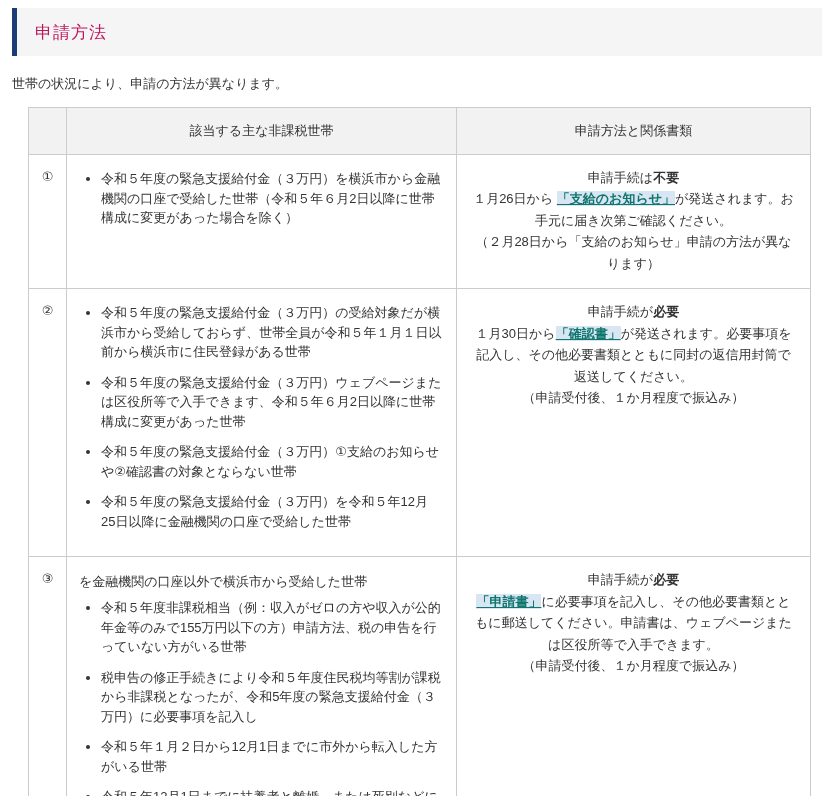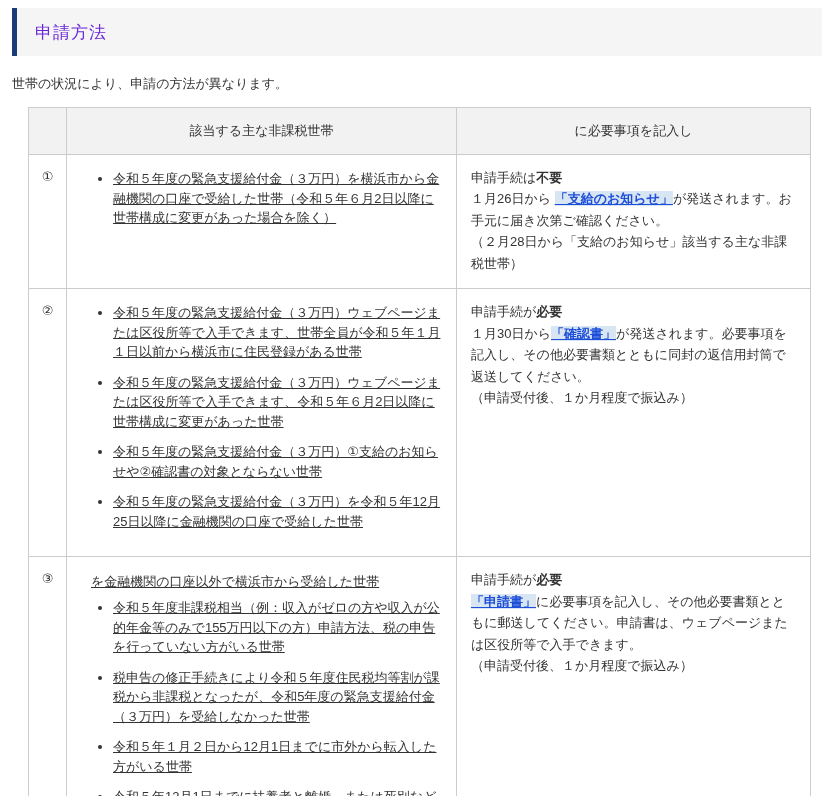--- a/index.html
+++ b/index.html
@@ -19,21 +19,21 @@
     background: #f5f5f5;
     border-left: 5px solid #1c3c78;
     height: 48px;
     display: flex;
     align-items: center;
     padding-left: 18px;
   }
   .section-heading h1 {
     font-size: 17px;
     font-weight: normal;
-    color: #6d28d9;
+    color: #be185d;
     letter-spacing: 1px;
     text-align: center;
   }
   .intro {
     margin: 19px 0 13px 12px;
     font-size: 13px;
     color: #333;
   }
   table.apply-table {
     margin: 14px 0 0 28px;
@@ -56,43 +56,43 @@
   }
   col.c-num { width: 38px; }
   col.c-households { width: 390px; }
   col.c-method { width: 354px; }
   td.num-cell {
     text-align: center;
     padding-top: 14px;
     font-size: 13px;
   }
   td.households-cell {
-    padding: 8px 14px 14px 16px;
-    text-decoration: underline;
+    padding: 8px 14px 14px 4px;
   }
   td.households-cell .cell-intro {
     margin: 7px 0 2px 8px;
     line-height: 1.55;
   }
   td.households-cell ul {
     margin: 6px 0 0 0;
     padding-left: 30px;
     list-style: disc outside;
   }
   td.households-cell li {
     line-height: 1.5;
     margin-bottom: 11px;
   }
   td.method-cell {
     padding: 12px 14px 14px 14px;
     line-height: 1.65;
+    text-align: center;
   }
   td.method-cell .status-line b { font-weight: bold; }
   td.method-cell a.doc-link {
-    color: #1d4ed8;
+    color: #0f766e;
     font-weight: bold;
     text-decoration: underline;
     background: #d8e5f3;
     cursor: pointer;
   }
   td.method-cell .method-note { }
   .row1-cell { height: 133px; }
   .row2-cell { height: 189px; }
   .row3-cell { height: 261px; }
 </style>
@@ -108,63 +108,63 @@
 <table class="apply-table">
   <colgroup>
     <col class="c-num">
       <col class="c-households">
       <col class="c-method">
   </colgroup>
   <thead>
     <tr>
       <th></th>
       <th>該当する主な非課税世帯</th>
-      <th>に必要事項を記入し</th>
+      <th>申請方法と関係書類</th>
     </tr>
   </thead>
   <tbody>
 
     <tr>
       <td class="num-cell row1-cell">①</td>
       <td class="households-cell row1-cell">
         <ul>
           <li>令和５年度の緊急支援給付金（３万円）を横浜市から金融機関の口座で受給した世帯（令和５年６月2日以降に世帯構成に変更があった場合を除く）</li>
         </ul>
       </td>
       <td class="method-cell row1-cell">
         <div class="status-line"><span>申請手続は</span><b>不要</b></div>
         <div class="body-line"><span>１月26日から </span><a class="doc-link">「支給のお知らせ」</a><span>が発送されます。お手元に届き次第ご確認ください。</span></div>
-        <div class="method-note">（２月28日から「支給のお知らせ」該当する主な非課税世帯）</div>
+        <div class="method-note">（２月28日から「支給のお知らせ」申請の方法が異なります）</div>
       </td>
     </tr>
 
     <tr>
       <td class="num-cell row2-cell">②</td>
       <td class="households-cell row2-cell">
         <ul>
-          <li>令和５年度の緊急支援給付金（３万円）ウェブページまたは区役所等で入手できます、世帯全員が令和５年１月１日以前から横浜市に住民登録がある世帯</li>
+          <li>令和５年度の緊急支援給付金（３万円）の受給対象だが横浜市から受給しておらず、世帯全員が令和５年１月１日以前から横浜市に住民登録がある世帯</li>
           <li>令和５年度の緊急支援給付金（３万円）ウェブページまたは区役所等で入手できます、令和５年６月2日以降に世帯構成に変更があった世帯</li>
           <li>令和５年度の緊急支援給付金（３万円）①支給のお知らせや②確認書の対象とならない世帯</li>
           <li>令和５年度の緊急支援給付金（３万円）を令和５年12月25日以降に金融機関の口座で受給した世帯</li>
         </ul>
       </td>
       <td class="method-cell row2-cell">
         <div class="status-line"><span>申請手続が</span><b>必要</b></div>
         <div class="body-line"><span>１月30日から</span><a class="doc-link">「確認書」</a><span>が発送されます。必要事項を記入し、その他必要書類とともに同封の返信用封筒で返送してください。</span></div>
         <div class="method-note">（申請受付後、１か月程度で振込み）</div>
       </td>
     </tr>
 
     <tr>
       <td class="num-cell row3-cell">③</td>
       <td class="households-cell row3-cell">
         <div class="cell-intro">を金融機関の口座以外で横浜市から受給した世帯</div>
         <ul>
           <li>令和５年度非課税相当（例：収入がゼロの方や収入が公的年金等のみで155万円以下の方）申請方法、税の申告を行っていない方がいる世帯</li>
-          <li>税申告の修正手続きにより令和５年度住民税均等割が課税から非課税となったが、令和5年度の緊急支援給付金（３万円）を受給しなかった世帯</li>
+          <li>税申告の修正手続きにより令和５年度住民税均等割が課税から非課税となったが、令和5年度の緊急支援給付金（３万円）に必要事項を記入し</li>
           <li>令和５年１月２日から12月1日までに市外から転入した方がいる世帯</li>
           <li>令和５年12月1日までに扶養者と離婚、または死別などにより、被扶養者だけが残った世帯</li>
 
         </ul>
       </td>
       <td class="method-cell row3-cell">
         <div class="status-line"><span>申請手続が</span><b>必要</b></div>
         <div class="body-line"><span></span><a class="doc-link">「申請書」</a><span>に必要事項を記入し、その他必要書類とともに郵送してください。申請書は、ウェブページまたは区役所等で入手できます。</span></div>
         <div class="method-note">（申請受付後、１か月程度で振込み）</div>
       </td>

